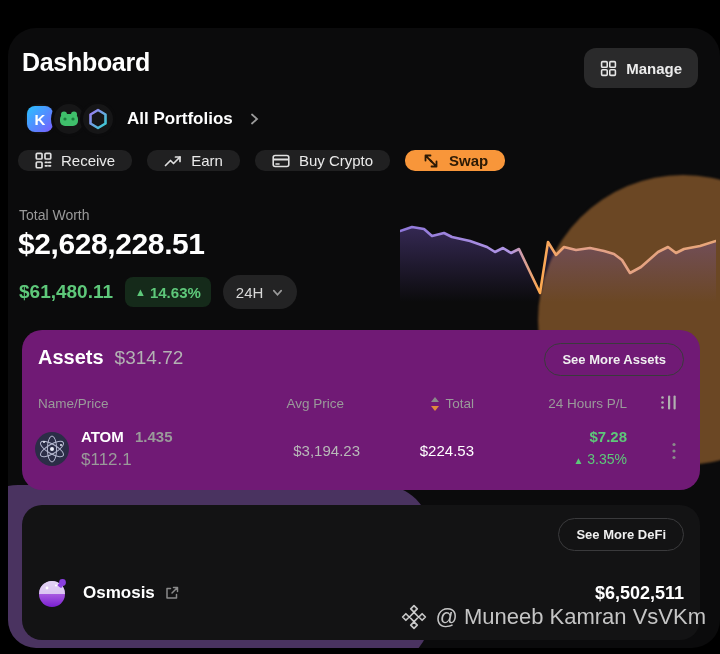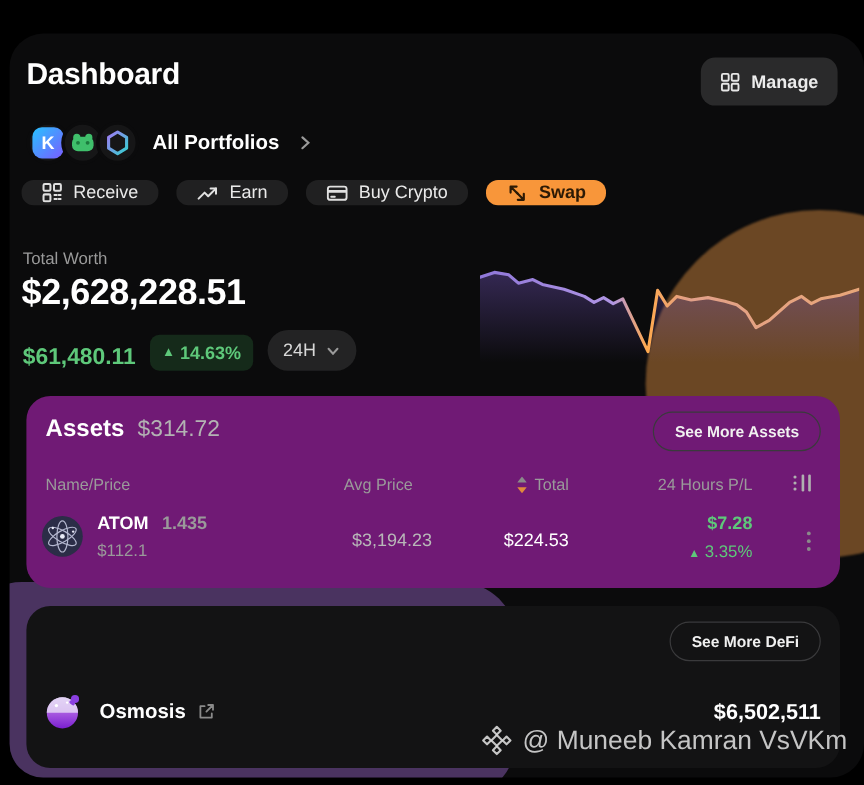--- a/index.html
+++ b/index.html
@@ -36,21 +36,21 @@
   .action-btn { height:21px; padding:0 17px; background:#202021; border-radius:10px;
                 display:flex; align-items:center; gap:9px; font-size:15px; font-weight:500;
                 color:#eaeaea; cursor:pointer; }
   .action-btn.swap { background:var(--accent,#f8963a); color:#2c1a05; font-weight:600; }
   .action-btn.swap svg { stroke:#2c1a05; }
   .action-btn svg { stroke:#e0e0e0; }
 
   
   .tw-label { position:absolute; left:11px; top:179px; font-size:14px; color:#9a9a9a; }
   .tw-value { position:absolute; left:10px; top:199px; font-size:30px; font-weight:700; letter-spacing:-.4px; }
-  .tw-row { position:absolute; left:11px; top:247px; display:flex; align-items:flex-end; gap:12px; }
+  .tw-row { position:absolute; left:11px; top:247px; display:flex; align-items:center; gap:12px; }
   .tw-change { font-size:19px; font-weight:600; color:var(--green,#5ec87a); }
   .tw-badge { height:30px; padding:0 10px; background:#152a1a; border-radius:8px;
               display:flex; align-items:center; gap:4px; font-size:15px; font-weight:600;
               color:var(--green,#5ec87a); }
   .tw-badge .tri { font-size:11px; }
   .period-pill { height:34px; padding:0 13px; background:#232324; border-radius:17px;
                  display:flex; align-items:center; gap:8px; font-size:15px; color:#d8d8d8; cursor:pointer; }
 
   
   .chart { position:absolute; left:392px; top:194px; width:316px; height:80px; }
@@ -71,21 +71,21 @@
   .th-name { position:absolute; left:16px; }
   .th-avg { position:absolute; right:356px; }
   .th-total { position:absolute; right:226px; display:flex; align-items:center; gap:6px; }
   .th-pl { position:absolute; right:73px; }
   .th-cols { position:absolute; right:21px; top:-2px; cursor:pointer; }
   .tbl-row { position:absolute; top:94px; left:0; right:0; height:58px; cursor:pointer; }
   .asset-ident { position:absolute; left:12px; top:4px; display:flex; align-items:center; gap:11px; }
   .asset-lines .l1 { font-size:15px; }
   .asset-lines .l1 b { font-weight:700; margin-right:7px; }
   .asset-lines .l1 .amt { color:#9a9a9a;font-weight:bold; }
-  .asset-lines .l2 { font-size:14px; color:#9a9a9a; margin-top:5px; }
+  .asset-lines .l2 { font-size:17px; color:#9a9a9a; margin-top:5px; }
   .cell-avg { position:absolute; right:340px; top:18px; font-size:15px; color:#b8b8b8; }
   .cell-total { position:absolute; right:226px; top:18px; font-size:15px; font-weight:400; }
   .cell-pl { position:absolute; right:73px; top:4px; text-align:right; color:var(--green,#5ec87a); }
   .cell-pl .v { font-size:15px; font-weight:600; }
   .cell-pl .p { font-size:14px; margin-top:6px; }
   .cell-pl .p .tri { font-size:10px; }
   .row-menu { position:absolute; right:22px; top:16px; cursor:pointer; padding:2px; }
 
   
   .defi-row { position:absolute; left:14px; right:16px; top:60px; height:56px;

